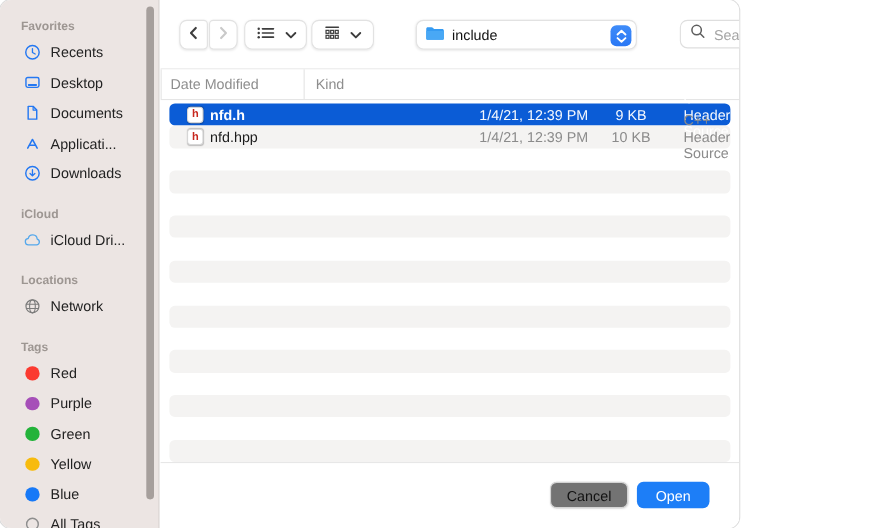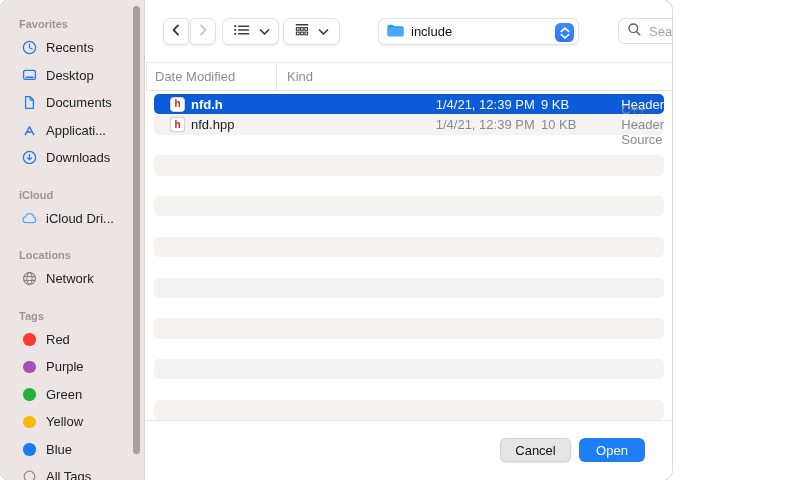--- a/index.html
+++ b/index.html
@@ -48,32 +48,32 @@
   .ch-kind{flex:1;border-left:1px solid #e4e4e4;padding-left:5px;}
   .sort{position:absolute;right:8px;top:10px;}
   
   .rows{position:absolute;top:94px;left:8px;right:8px;}
   .row{height:20.4px;border-radius:5px;display:flex;align-items:center;font-size:13px;color:#1c1c1c;}
   .row.stripe{background:#f4f3f2;}
   .row.selected{background:#0b5cd6;color:#fff;}
   .row.selected .c-name{font-weight:600;}
   .c-name{width:288px;padding-left:16px;display:flex;align-items:center;gap:6px;}
   .c-date{width:130px;padding-left:9px;text-align:center;}
-  .c-size{width:80px;text-align:left;padding-right:9px;}
+  .c-size{width:80px;text-align:center;padding-right:9px;}
   .c-kind{flex:1;padding-left:6px;}
   .sec-txt{color:#8b8b8b;}
   .selected .sec-txt{color:rgba(255,255,255,.96);}
   .ficon{width:15px;height:15px;background:#fff;border:0.5px solid #d6d6d6;border-radius:3.5px;flex:none;
     display:flex;align-items:center;justify-content:center;font-size:10px;line-height:1;font-weight:700;color:#c7271e;
     box-shadow:0 0 1px rgba(0,0,0,.25);}
   
   .footer{position:absolute;left:0;right:0;bottom:0;height:60px;background:#fff;border-top:1px solid #e7e7e7;}
   .btn{position:absolute;top:17px;height:24px;border-radius:6px;font-size:13px;
     font-family:"Liberation Sans","DejaVu Sans",sans-serif;display:flex;align-items:center;justify-content:center;}
-  .btn-cancel{right:101px;width:71px;background:#e5e5e5;border:1px solid #d4d4d4;color:#111;
+  .btn-cancel{right:101px;width:71px;background:#737373;border:1px solid #d4d4d4;color:#111;
     box-shadow:0 .5px 1.5px rgba(0,0,0,.12);}
   .btn-open{right:27px;width:66px;background:#1d7ef7;border:none;color:#ffffff;font-weight:500;}
 </style>
 </head>
 <body>
 
 <div class="window">
 
   <aside class="sidebar">
 

